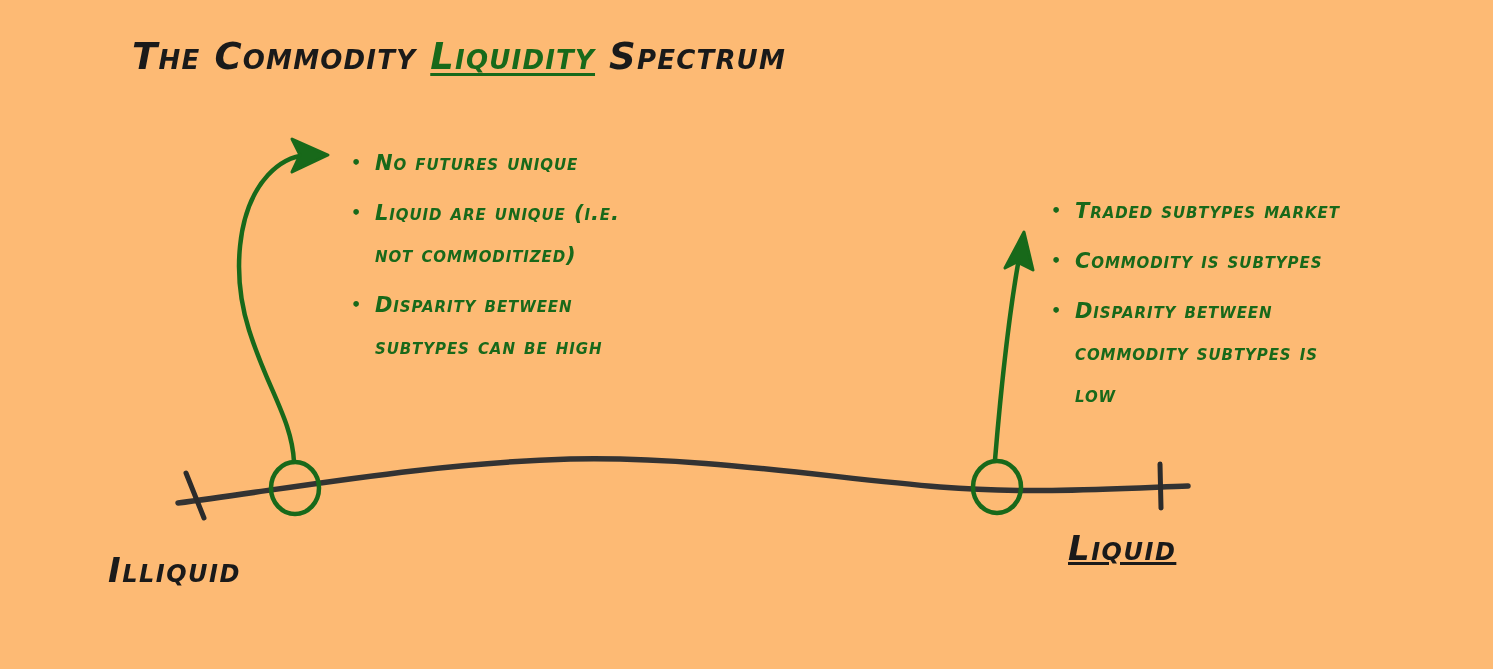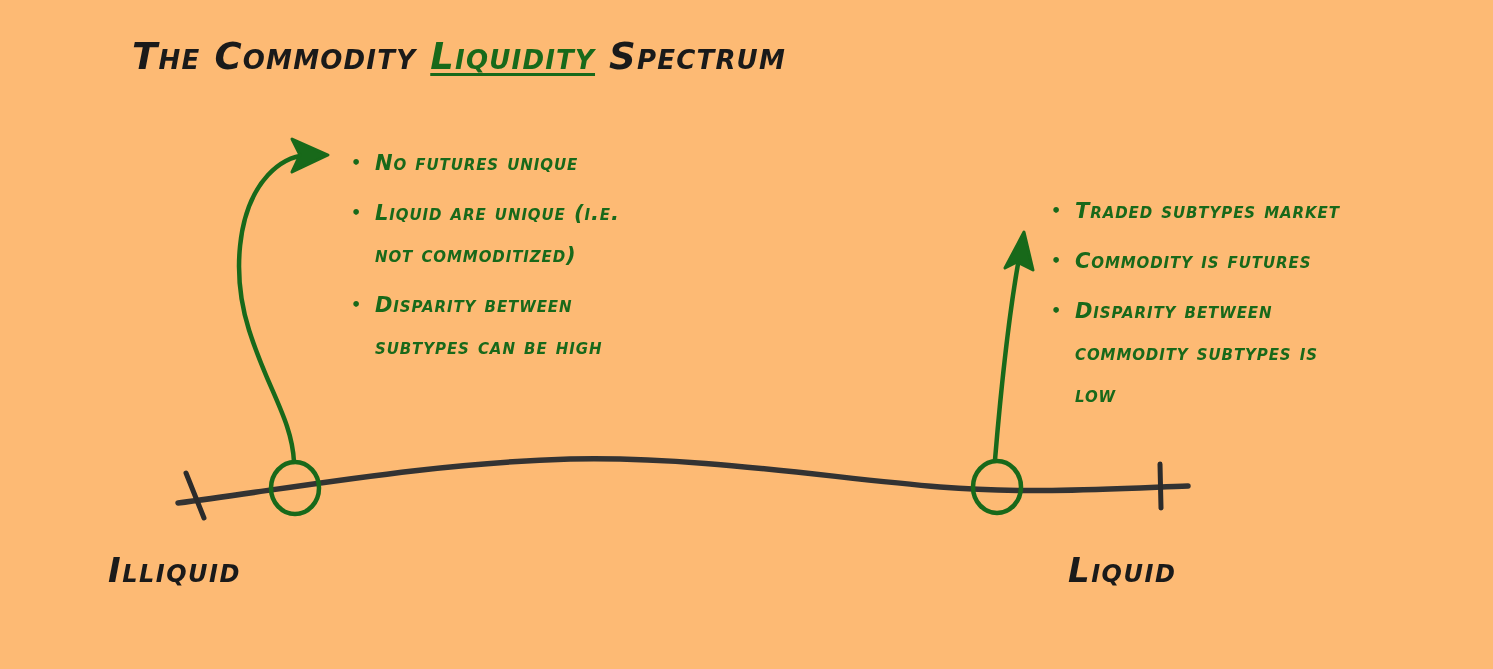--- a/index.html
+++ b/index.html
@@ -81,21 +81,21 @@
     font-family: "DejaVu Sans", sans-serif;
     font-size: 34px;
     font-weight: 700;
     font-style: italic;
     font-variant: small-caps;
     letter-spacing: 1.5px;
     color: #1a1a1a;
     white-space: nowrap;
   }
   #label-illiquid { left: 108px; top: 550px; }
-  #label-liquid   { left: 1068px; top: 550px; }
+  #label-liquid   { left: 1068px; top: 528px; text-decoration: underline; }
 
   
   #drawing {
     position: absolute;
     left: 0;
     top: 0;
     width: 1493px;
     height: 669px;
     pointer-events: none;
   }
@@ -150,21 +150,21 @@
     </div>
   </div>
 
   <div id="right-list" class="bullet-list">
     <div class="bullet-item">
       <span class="bullet-dot">•</span>
       <span class="bullet-text">Traded subtypes market</span>
     </div>
     <div class="bullet-item">
       <span class="bullet-dot">•</span>
-      <span class="bullet-text">Commodity is futures</span>
+      <span class="bullet-text">Commodity is subtypes</span>
     </div>
     <div class="bullet-item">
       <span class="bullet-dot">•</span>
       <span class="bullet-text">Disparity between
 commodity subtypes is
 low</span>
     </div>
   </div>
 
   <div id="label-illiquid" class="endpoint-label">Illiquid</div>

